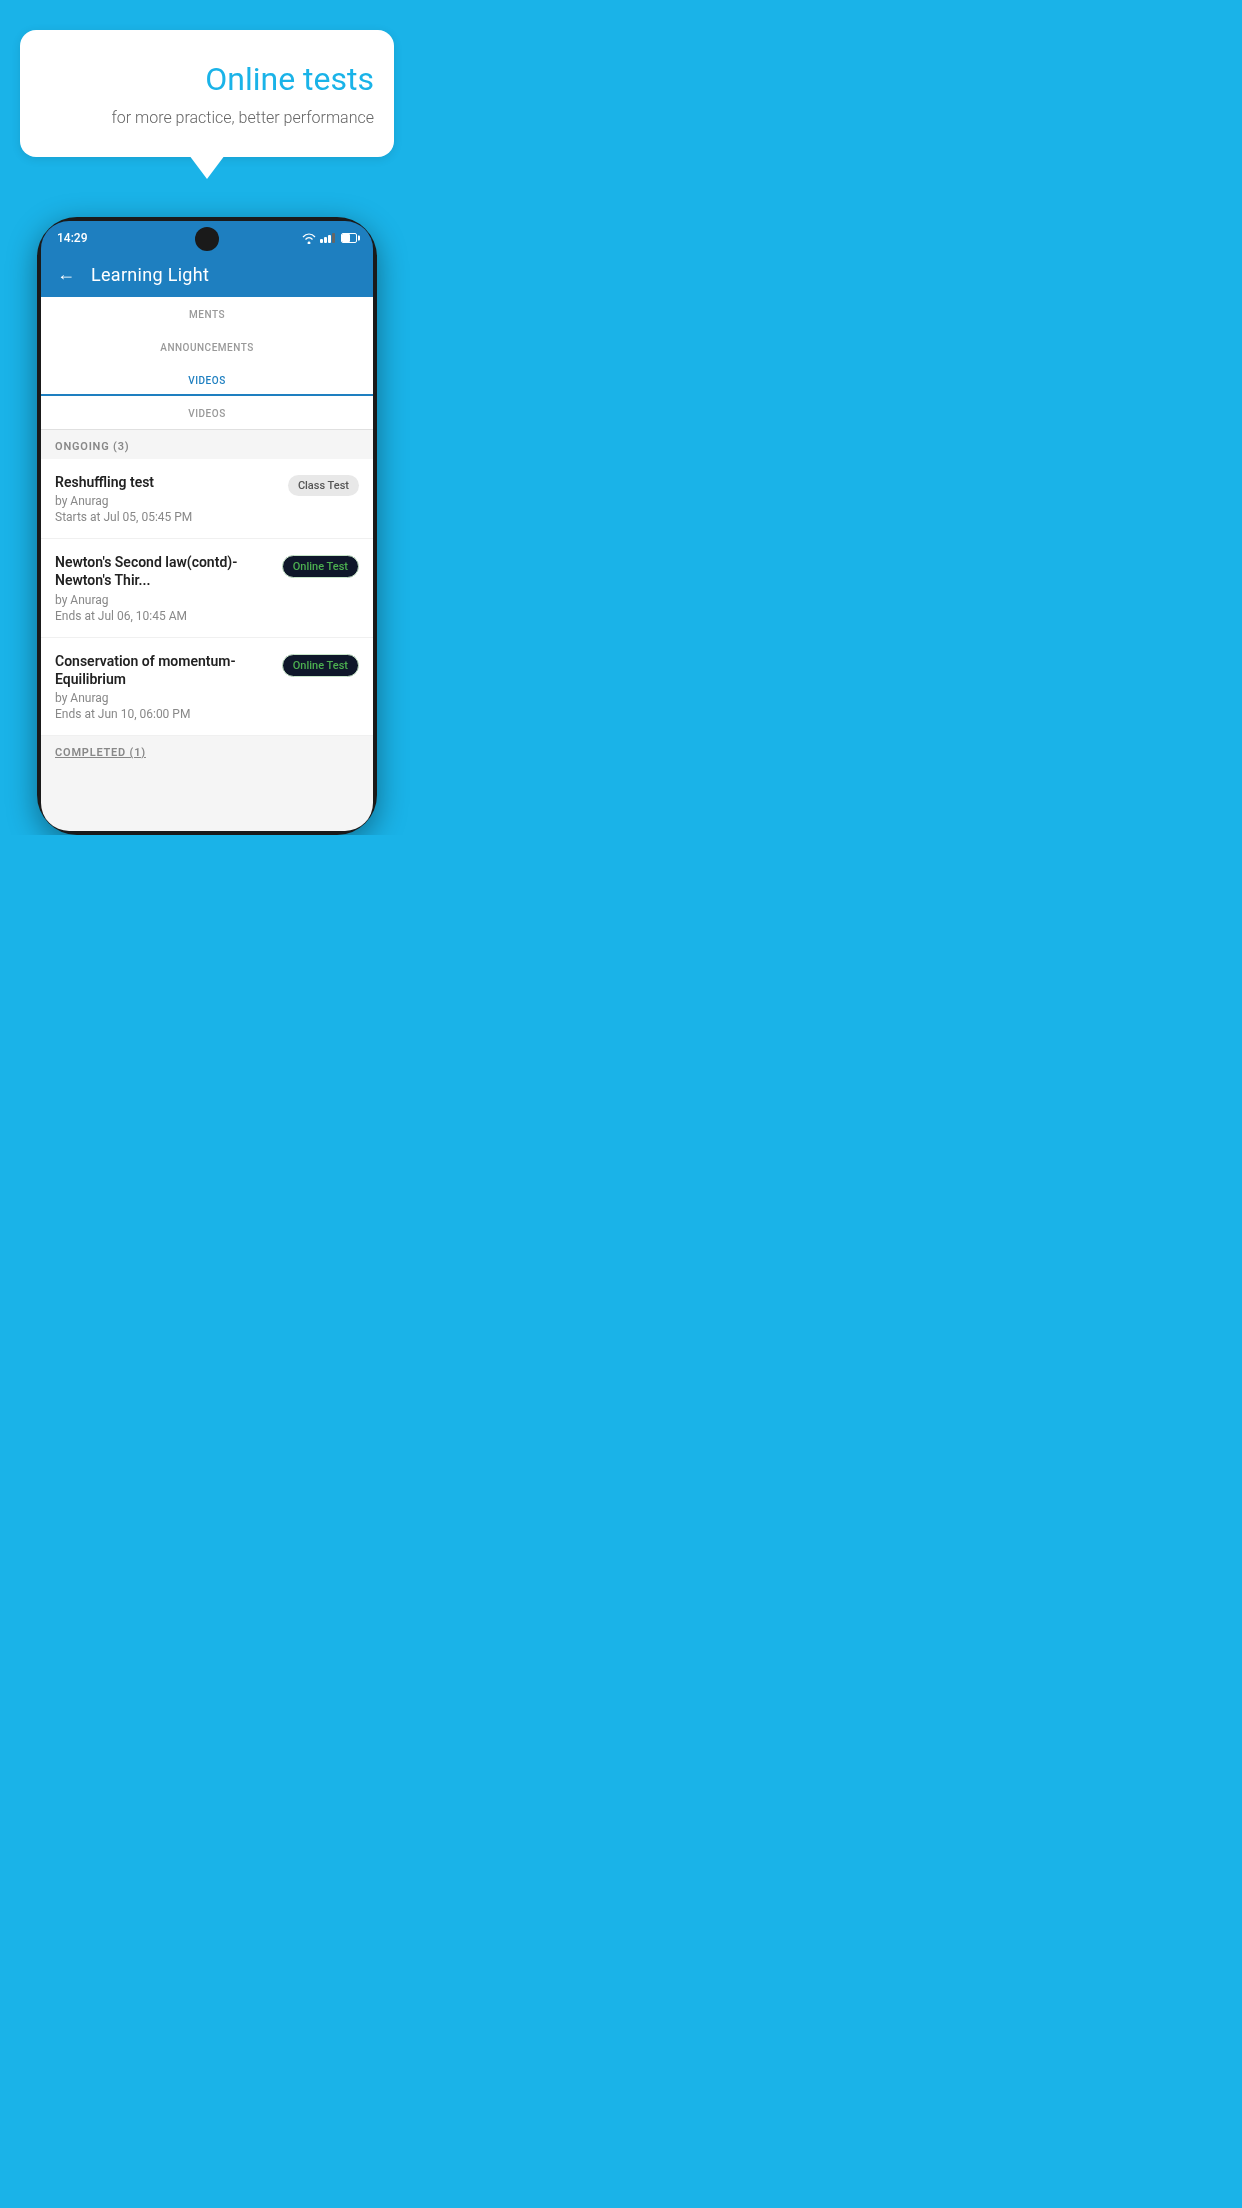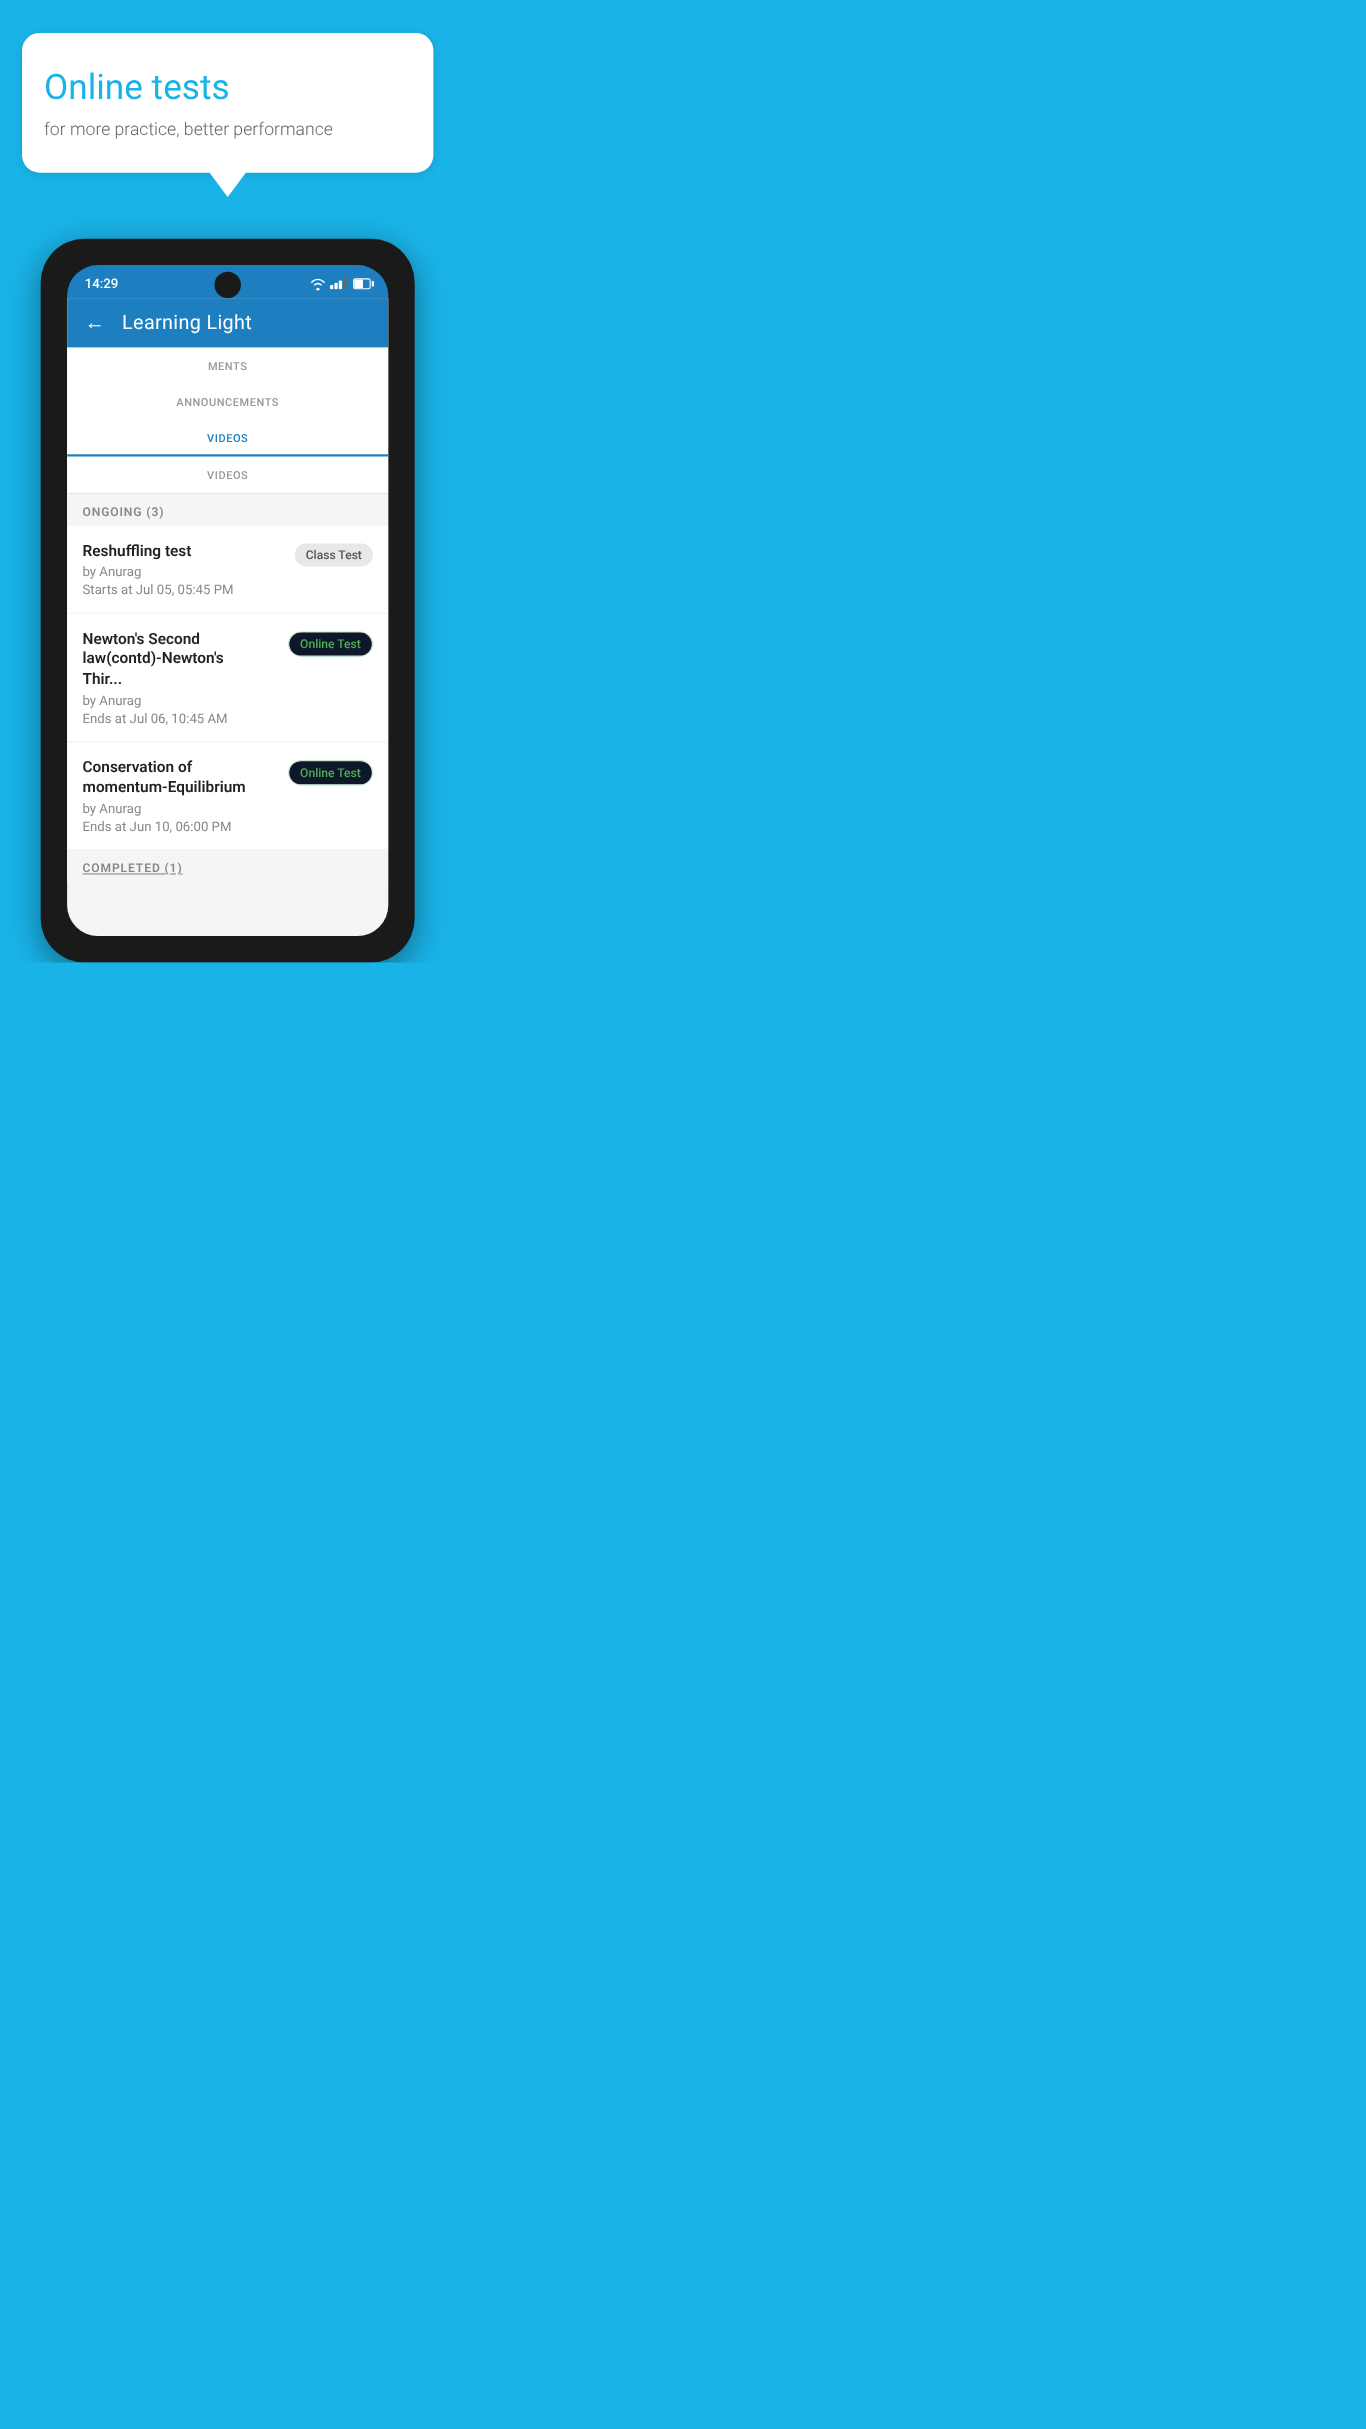--- a/index.html
+++ b/index.html
@@ -21,21 +21,21 @@
       width: 100%;
       padding: 30px 20px 10px;
       display: flex;
       justify-content: center;
     }
 
     .speech-bubble {
       background: white;
       border-radius: 16px;
       padding: 30px 20px;
-      text-align: left;
+      text-align: right;
       position: relative;
       width: 100%;
       max-width: 380px;
       box-shadow: 0 2px 10px rgba(0,0,0,0.1);
     }
 
     .speech-bubble::after {
       content: '';
       position: absolute;
       bottom: -22px;
@@ -64,21 +64,21 @@
     
     .phone-wrapper {
       margin-top: 50px;
       width: 340px;
       position: relative;
     }
 
     .phone-frame {
       background: #1a1a1a;
       border-radius: 40px;
-      padding: 24px;
+      padding: 4px;
       box-shadow: 0 8px 30px rgba(0,0,0,0.4);
       position: relative;
     }
 
     .phone-notch-bar {
       background: #1e7fc0;
       border-radius: 28px 28px 0 0;
       display: flex;
       align-items: center;
       justify-content: space-between;

